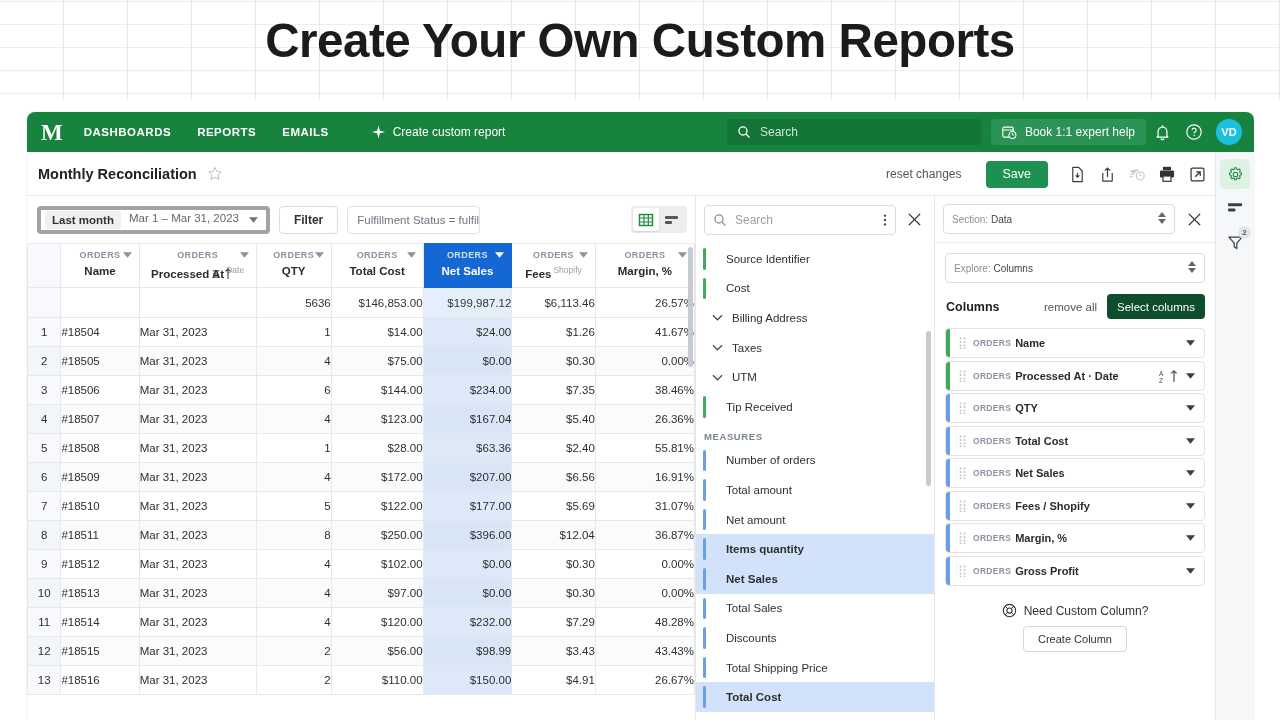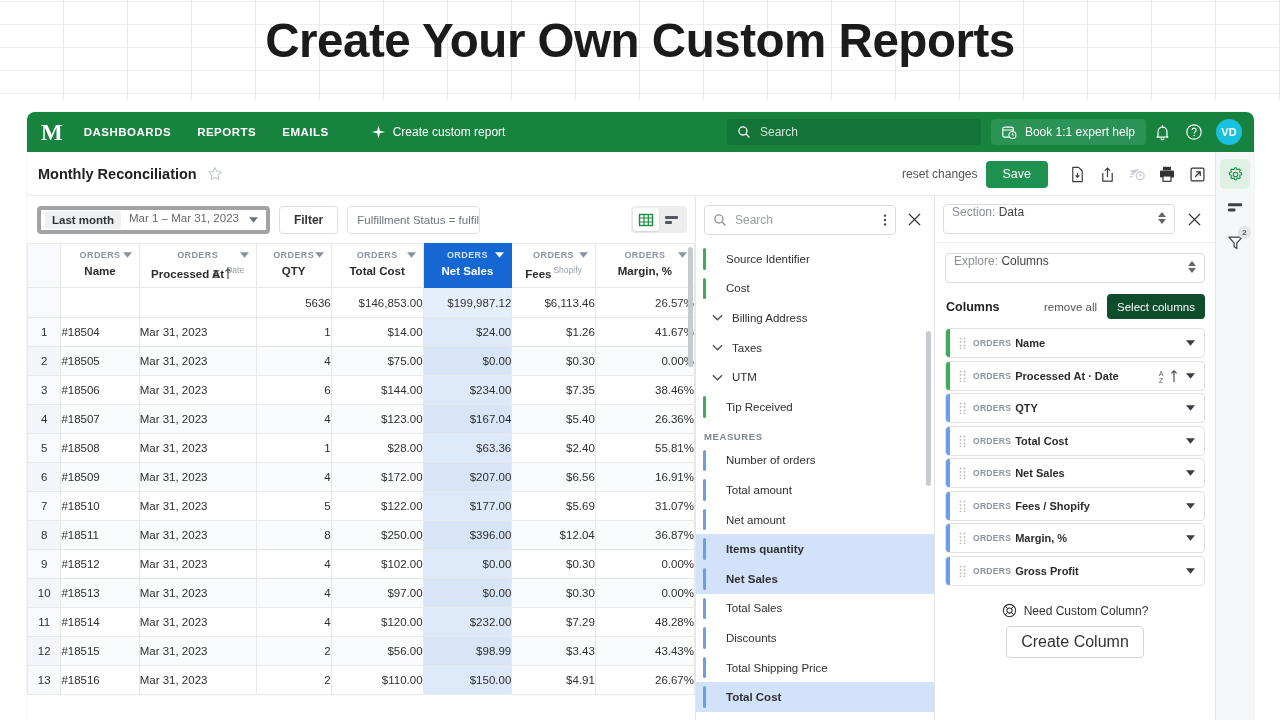--- a/index.html
+++ b/index.html
@@ -82,21 +82,21 @@
   }
 
   
   .titlerow {
     height:44px; display:flex; align-items:center; padding:0 14px 0 11px;
     border-bottom:1px solid #ebebeb; position:relative; background:#fff;
   }
   .rep-title { font-size:14.5px; font-weight:bold; color:#222; }
   .star { margin-left:10px; cursor:pointer; display:flex; }
   .title-right { position:absolute; right:12px; top:0; height:44px; display:flex; align-items:center; gap:0; }
-  .reset-link { font-size:12px; color:#555; margin-right:8px; cursor:pointer; }
+  .reset-link { font-size:12px; color:#555; margin-right:24px; cursor:pointer; }
   .save-btn {
     background:#1e9150; color:#fff; font-size:12.5px; border-radius:4px;
     padding:0 17px; height:27px; display:flex; align-items:center; cursor:pointer; border:0;
     font-family:"Liberation Sans", sans-serif;
   }
   .tb-icon { width:30px; height:30px; display:flex; align-items:center; justify-content:center; cursor:pointer; }
   .tb-icon.first { margin-left:14px; }
 
   
   .body { display:flex; height:524px; }
@@ -177,22 +177,22 @@
   .fld.group { padding-left:16px; }
   .fld.group .chev { margin-right:9px; display:flex; }
   .sect-label { font-size:9.5px; font-weight:bold; color:#7b8592; letter-spacing:.6px; padding:9px 0 4px 8px; }
   .mid-scroll { position:absolute; right:3px; top:135px; width:5px; height:155px; background:#c6cbd1; border-radius:3px; }
 
   
   .right { width:280px; display:flex; flex-direction:column; background:#fff; position:relative; }
   .sec-row { height:47px; display:flex; align-items:center; padding:0 8px; gap:6px; border-bottom:1px solid #ededed; }
   .selectbox {
     flex:1; height:30px; border:1px solid #dcdcdc; border-radius:4px;
-    display:flex; padding:0 8px; cursor:pointer; background:#fff;
-    font-size:12px; color:#444; position:relative;
+    display:flex; align-items:center; padding:0 8px; cursor:pointer; background:#fff;
+    font-size:10px; color:#444; position:relative;
   }
   .selectbox .lbl-dim { color:#8a8f96; }
   .sel-arrows { position:absolute; right:8px; top:7px; display:flex; flex-direction:column; gap:2px; }
   .explore-row { padding:10px 10px 0 10px; }
   .columns-row { display:flex; align-items:center; padding:11px 10px 9px 11px; }
   .columns-title { font-size:12.5px; font-weight:bold; color:#222; }
   .remove-all { font-size:11.5px; color:#555; margin-left:auto; margin-right:10px; cursor:pointer; }
   .select-cols {
     background:#0e4d2b; color:#fff; font-size:11.5px; border-radius:4px;
     padding:0 10px; height:25px; display:flex; align-items:center; cursor:pointer; border:0;
@@ -207,21 +207,21 @@
   .colitem.dim .lbar { background:#3fab5a; }
   .colitem.mea .lbar { background:#6c9ee8; }
   .drag { margin-left:13px; width:7px; height:12px; opacity:.45; }
   .col-src { font-size:8.5px; color:#8a93a0; font-weight:bold; letter-spacing:.3px; margin-left:7px; }
   .col-nm { font-size:11px; font-weight:bold; color:#2b2b2b; margin-left:4px; }
   .col-caret { position:absolute; right:9px; top:11px; }
   .col-sort { position:absolute; right:26px; top:7px; display:flex; align-items:center; }
   .need-col { display:flex; align-items:center; justify-content:center; gap:7px; margin-top:15px; font-size:12px; color:#333; }
   .create-col {
     margin:8px auto 0 auto; display:block; border:1px solid #d6d6d6; background:#fff;
-    border-radius:4px; font-size:16px; color:#333; padding:6px 14px; cursor:pointer;
+    border-radius:4px; font-size:11px; color:#333; padding:6px 14px; cursor:pointer;
     font-family:"Liberation Sans", sans-serif;
   }
 
   
   .rail {
     position:absolute; right:0; top:40px; bottom:0; width:39px;
     background:#f6f7f8; border-left:1px solid #e6e6e6;
     display:flex; flex-direction:column; align-items:center; padding-top:7px; gap:4px;
   }
   .railbtn { width:30px; height:30px; border-radius:5px; display:flex; align-items:center; justify-content:center; cursor:pointer; position:relative; }

